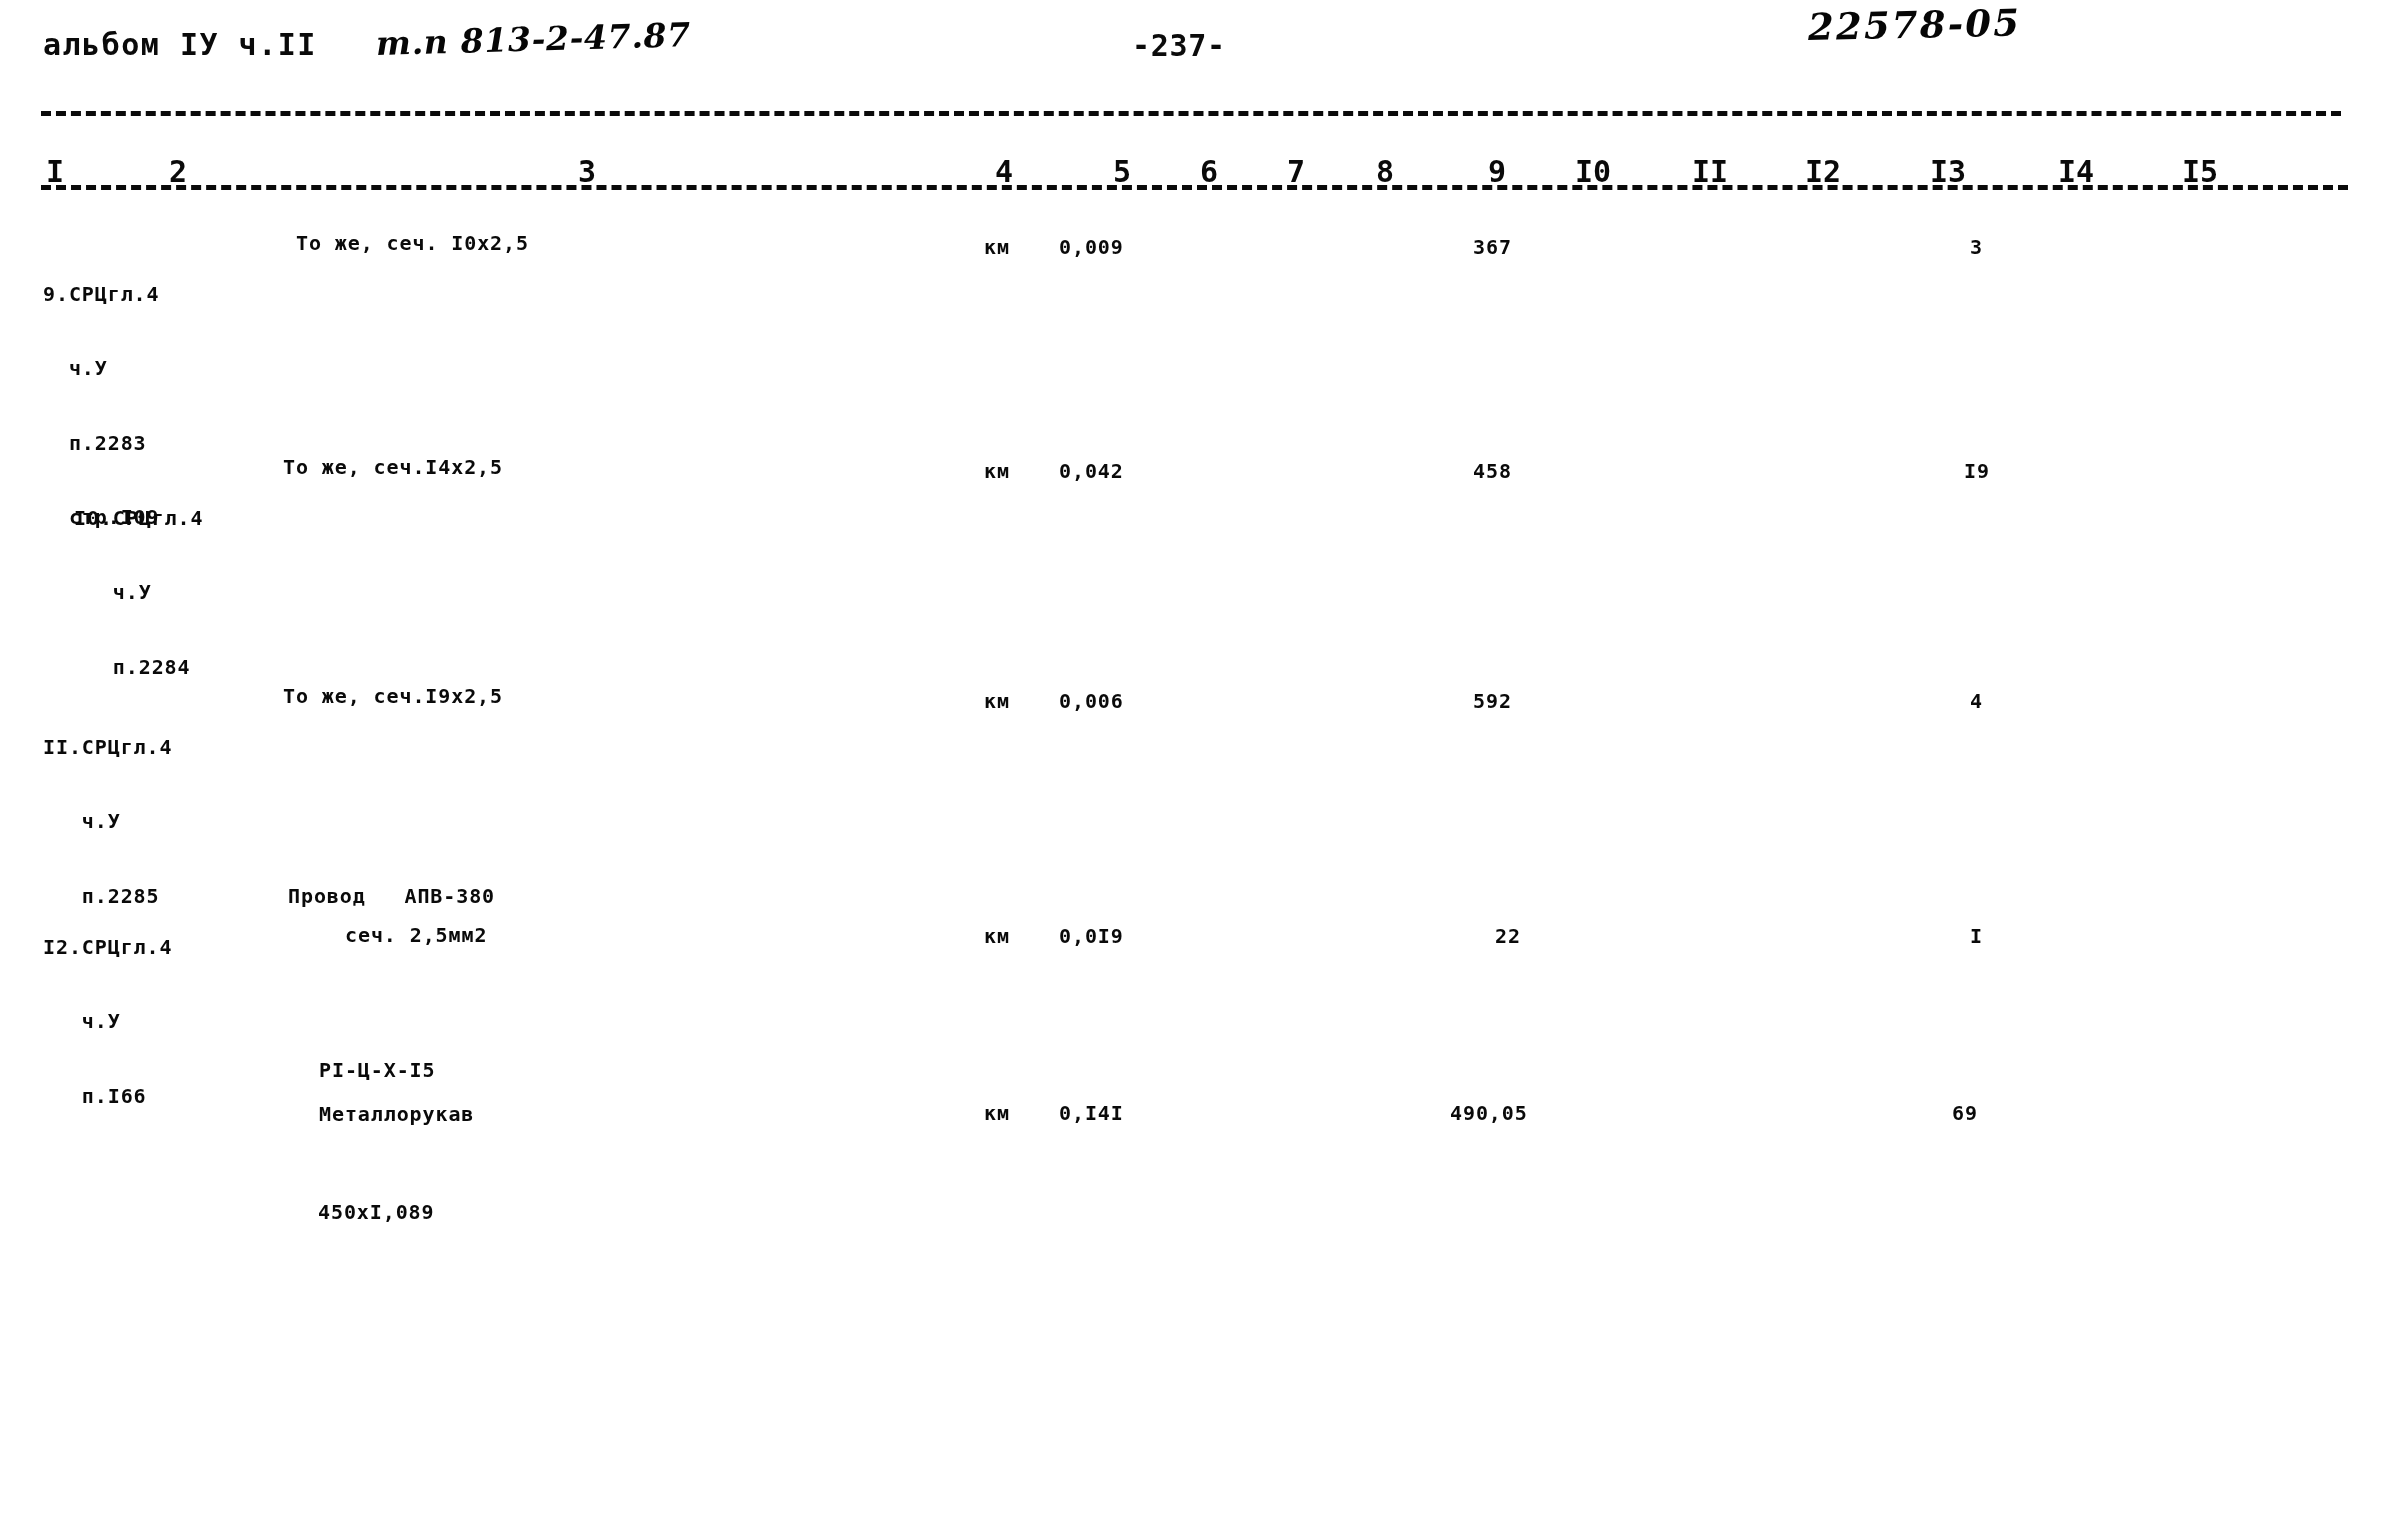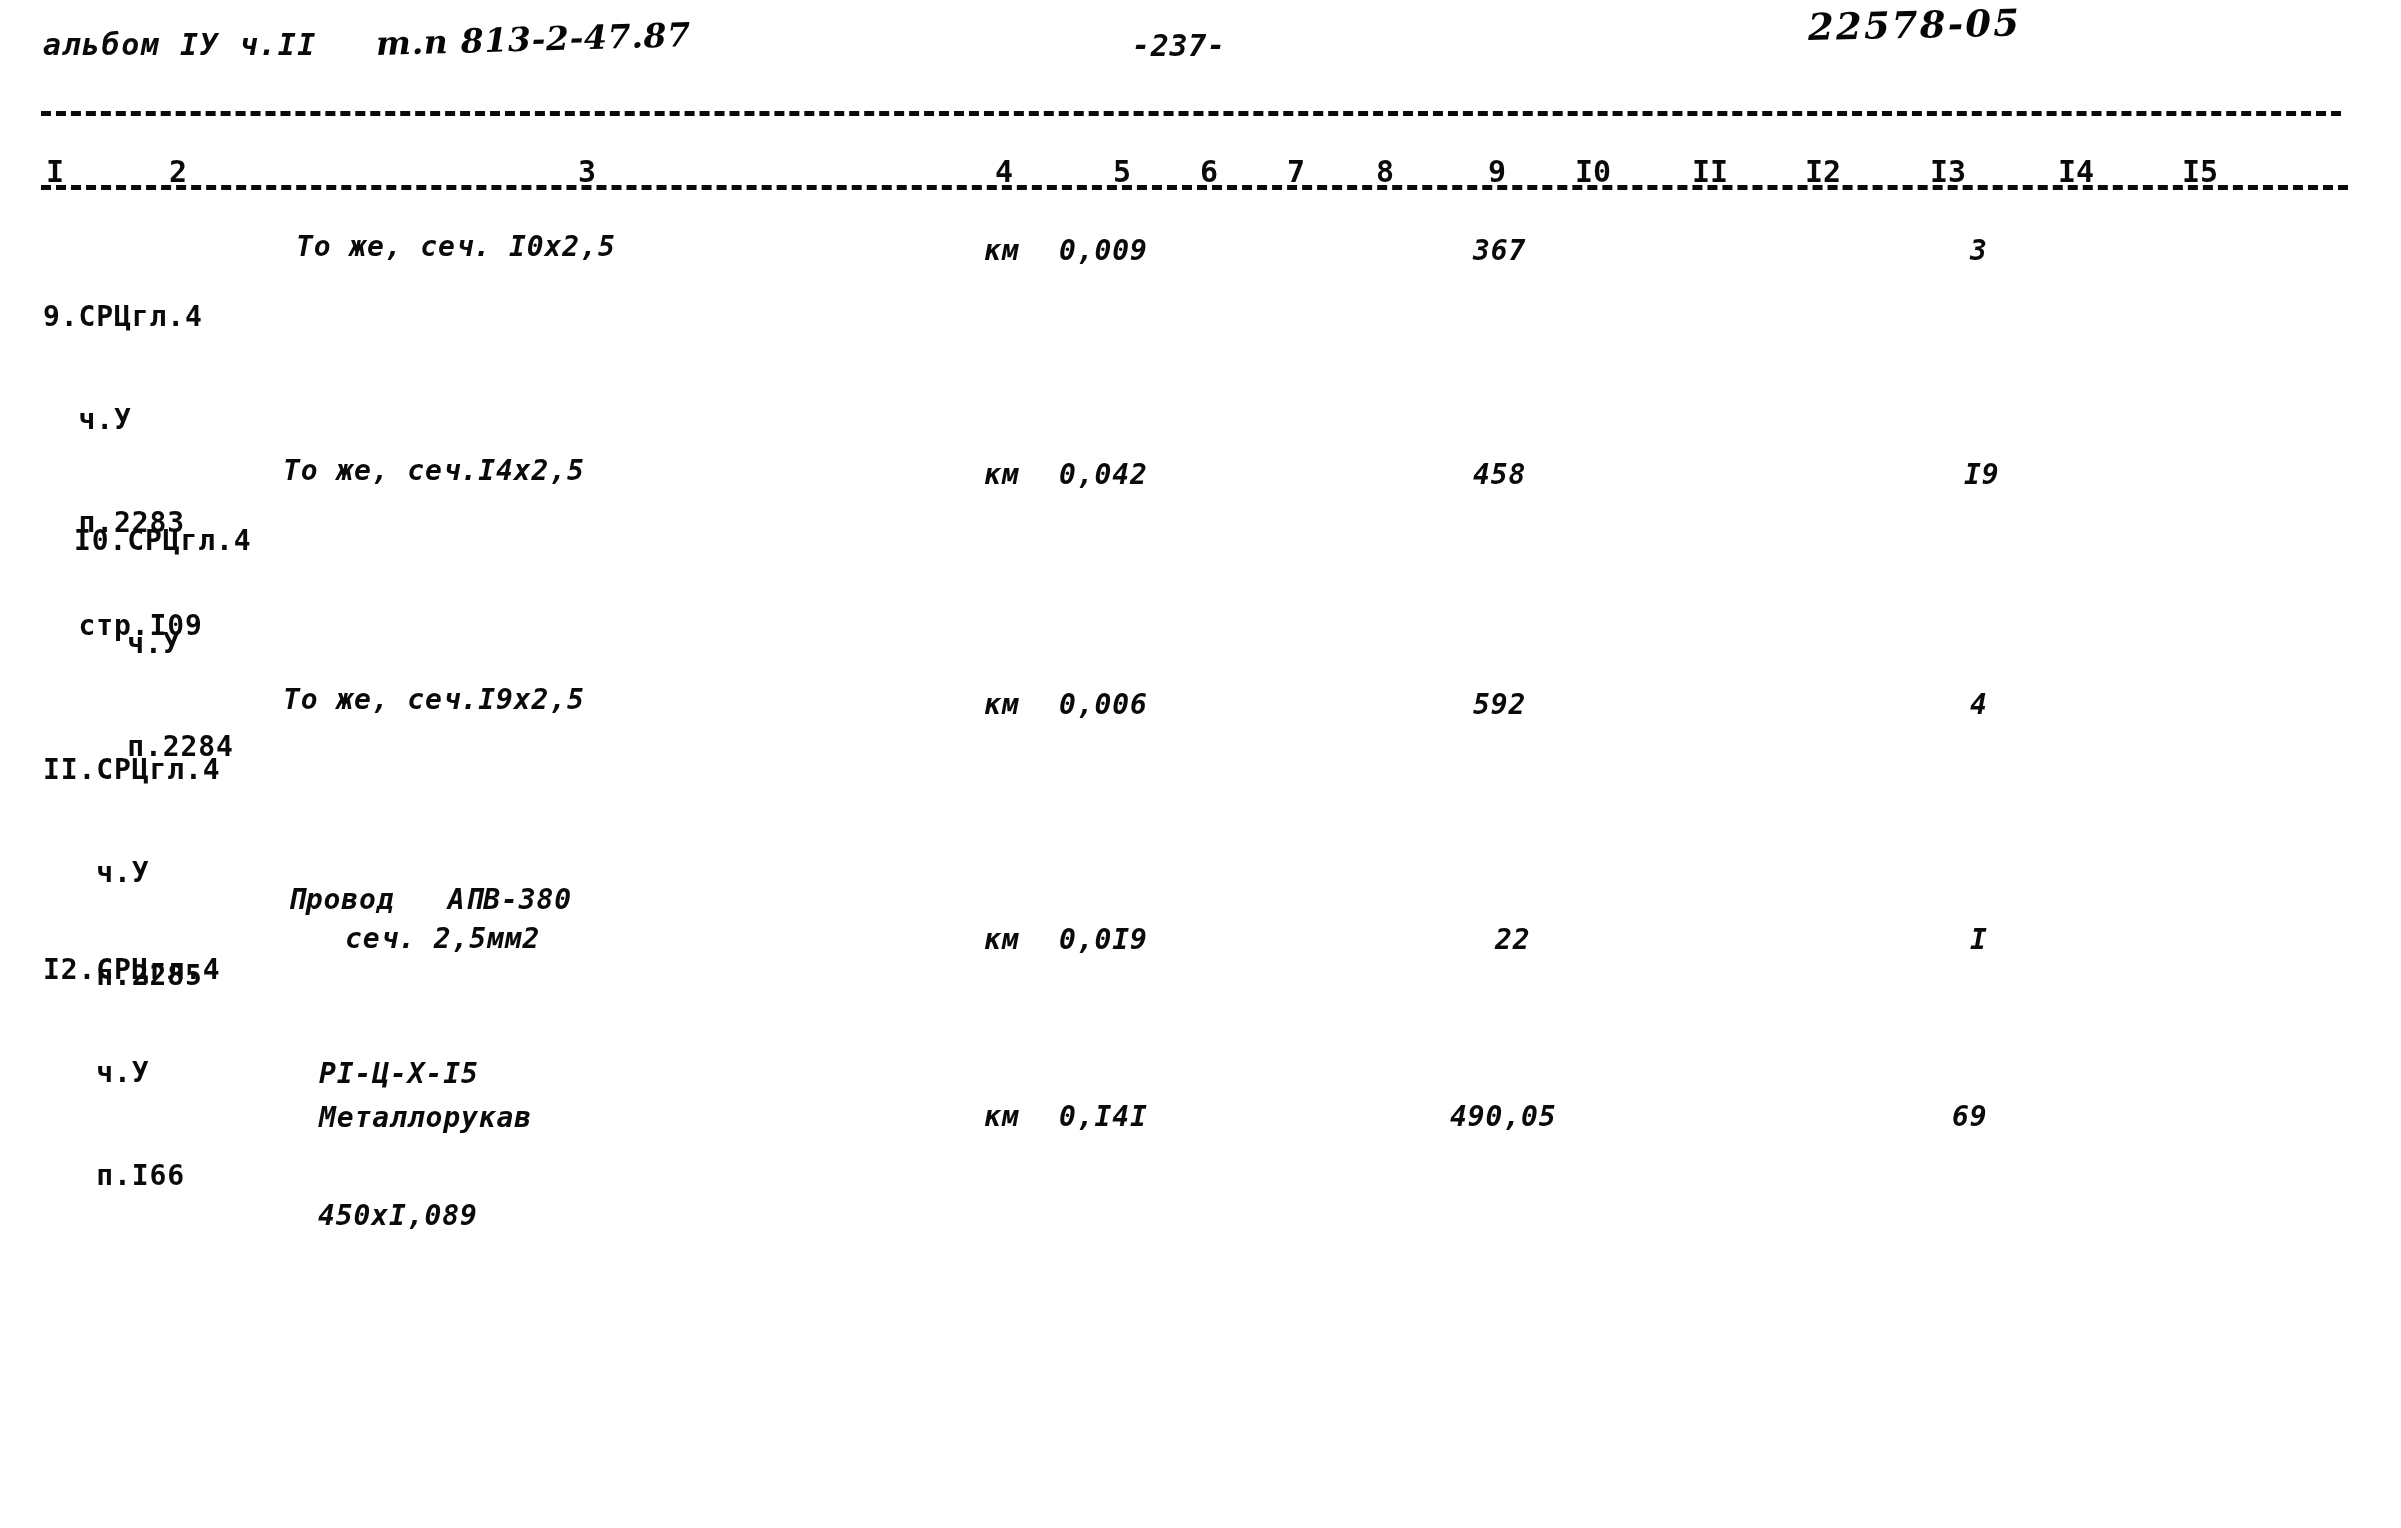--- a/index.html
+++ b/index.html
@@ -17,27 +17,26 @@
     overflow: hidden;
     font-family: "DejaVu Sans Mono", "Liberation Mono", monospace;
     color: #0b0b0b;
   }
 
   
   .abs {
     position: absolute;
     white-space: pre;
     line-height: 1.0;
-    font-style: italic;
   }
 
   
   .tw {
     font-family: "DejaVu Sans Mono", "Liberation Mono", monospace;
-    font-size: 28px;
+    font-size: 20px;
     letter-spacing: 0.9px;
     font-weight: 700;
     color: #0a0a0a;
     -webkit-font-smoothing: none;
   }
 
   .tw-hdr {
     font-family: "DejaVu Sans Mono", "Liberation Mono", monospace;
     font-size: 30px;
     letter-spacing: 1.5px;

